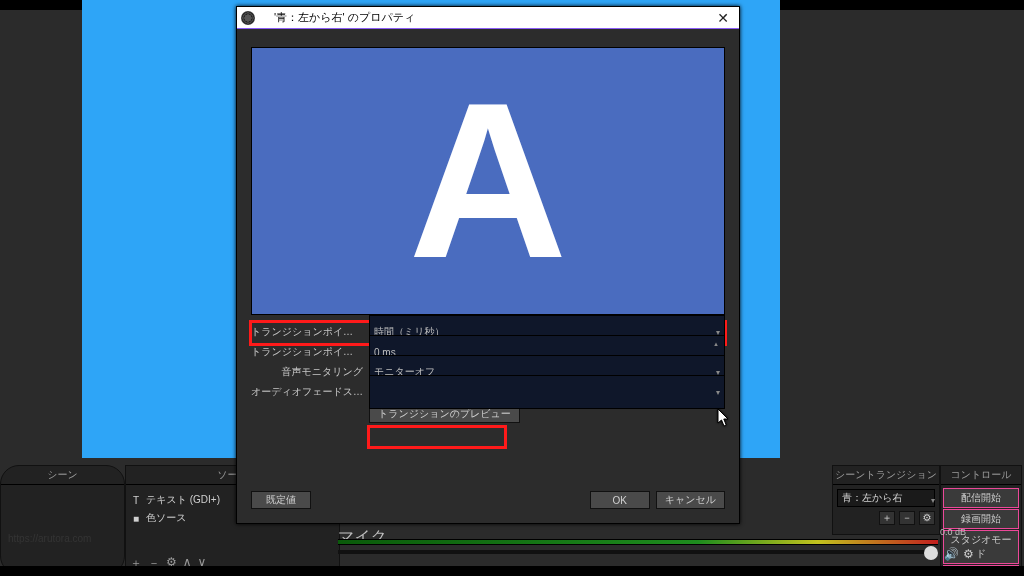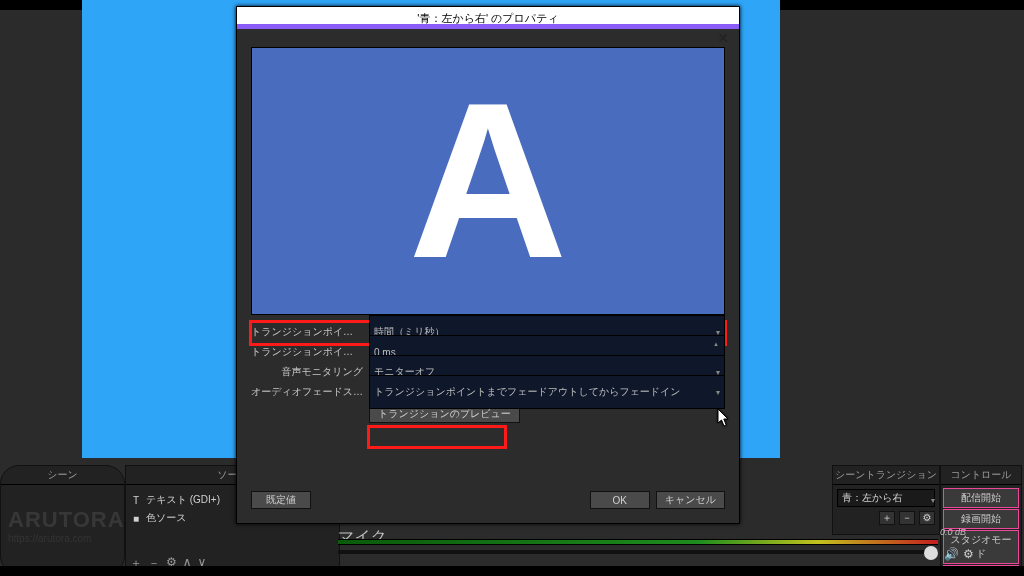--- a/index.html
+++ b/index.html
@@ -29,38 +29,38 @@
   .controls-list { padding:2px; }
   .ctrl-btn { background:#3a3a3a; border:1px solid #ec4899; margin:1px 0; padding:2px 4px; text-align:center; color:#ccc; font-size:10px; }
 
   .trans-body { padding:4px; }
   .trans-sel { background:#1a1a1a; border:1px solid #000; padding:2px 4px; font-size:10px; height:18px; display:flex; align-items:center; }
   .trans-row2 { display:flex; justify-content:flex-end; gap:4px; margin-top:4px; }
   .trans-row2 span { background:#333; border:1px solid #111; width:16px; height:14px; text-align:center; line-height:12px; font-size:10px; }
 
   
   .audio-label { position:absolute; left:338px; top:527px; font-size:16px; color:#bfbfbf;}
-  .audio-db { position:absolute; left:940px; top:527px; font-size:9px; color:#bfbfbf;font-style:italic; }
+  .audio-db { position:absolute; left:940px; top:527px; font-size:9px; color:#bfbfbf; }
   .audio-meter { position:absolute; left:338px; top:539px; width:600px; height:6px;
     background:linear-gradient(to right,#0a5a0a 0%,#1e8c1e 60%,#c2c21e 80%,#c21e1e 100%);
     border-top:1px solid #000; border-bottom:1px solid #000; }
   .audio-slider { position:absolute; left:338px; top:550px; width:600px; height:4px; background:#111; }
   .audio-thumb { position:absolute; left:924px; top:546px; width:14px; height:14px; border-radius:50%; background:#ddd; }
   .audio-icons { position:absolute; left:944px; top:547px; display:flex; gap:4px; color:#ccc; font-size:12px;}
 
   
   .watermark { position:absolute; left:8px; bottom:32px; opacity:.25; pointer-events:none; }
   .watermark .wm1 { font-size:22px; letter-spacing:1px; color:#777; font-weight:bold;}
   .watermark .wm2 { font-size:10px; color:#666; }
 
   
   .dialog { position:absolute; left:236px; top:6px; width:504px; height:518px;
     background:#2c2c2c; border:1px solid #000; box-shadow:0 0 4px #000; }
-  .dlg-titlebar { height:22px; background:#fff; color:#000; display:flex; align-items:center; gap:4px;
-    padding:0 4px; font-size:11px; border-bottom:5px solid #8b5cf6;flex-direction:column; }
+  .dlg-titlebar { height:22px; background:#fff; color:#000; display:flex; align-items:center; gap:19px;
+    padding:0 4px; font-size:11px; border-bottom:1px solid #8b5cf6; }
   .dlg-titlebar .obs-icon { width:14px;height:14px;border-radius:50%;
     background:radial-gradient(circle at 50% 50%,#555 35%,#222 38%,#555 55%,#222 58%,#555 75%,#222 78%);
     display:inline-block;}
   .dlg-close { margin-left:auto; font-size:14px; color:#222; padding:0 6px; }
 
   .dlg-body { position:absolute; top:22px; left:0; right:0; bottom:0; }
 
   .preview-frame { margin:18px 14px 8px 14px; height:268px; background:#4a6cbf;
     display:flex; align-items:center; justify-content:center; border:1px solid #000; }
   .preview-letter { color:#fff; font-size:220px; line-height:1; font-weight:700; font-family:Arial,sans-serif; }
@@ -157,21 +157,20 @@
   <div class="audio-db">0.0 dB</div>
   <div class="audio-meter"></div>
   <div class="audio-slider"></div>
   <div class="audio-thumb"></div>
   <div class="audio-icons">
     <span>🔊</span>
     <span>⚙</span>
   </div>
 
   <div class="watermark">
-    <div class="wm1">ARUTORA</div>
     <div class="wm2">https://arutora.com</div>
   </div>
 
   <div class="dialog">
     <div class="dlg-titlebar">
       <span class="obs-icon"></span>
       <span>'青：左から右' のプロパティ</span>
       <span class="dlg-close">✕</span>
     </div>
 
@@ -208,21 +207,20 @@
           <div class="setlabel">音声モニタリング</div>
           <div class="setfield">
             <span>モニターオフ</span>
             <span class="dropdown-arrow">▾</span>
           </div>
         </div>
 
         <div class="setrow">
           <div class="setlabel">オーディオフェードスタイル</div>
           <div class="setfield">
-            <span>トランジションポイントまでフェードアウトしてからフェードイン</span>
             <span class="dropdown-arrow">▾</span>
           </div>
         </div>
 
         <div class="setrow" style="height:22px;">
           <div class="setlabel"></div>
           <div class="btn" style="min-width:130px;">トランジションのプレビュー</div>
         </div>
         <div class="red-box" style="left:116px; top:102px; width:140px; height:24px;"></div>
 

